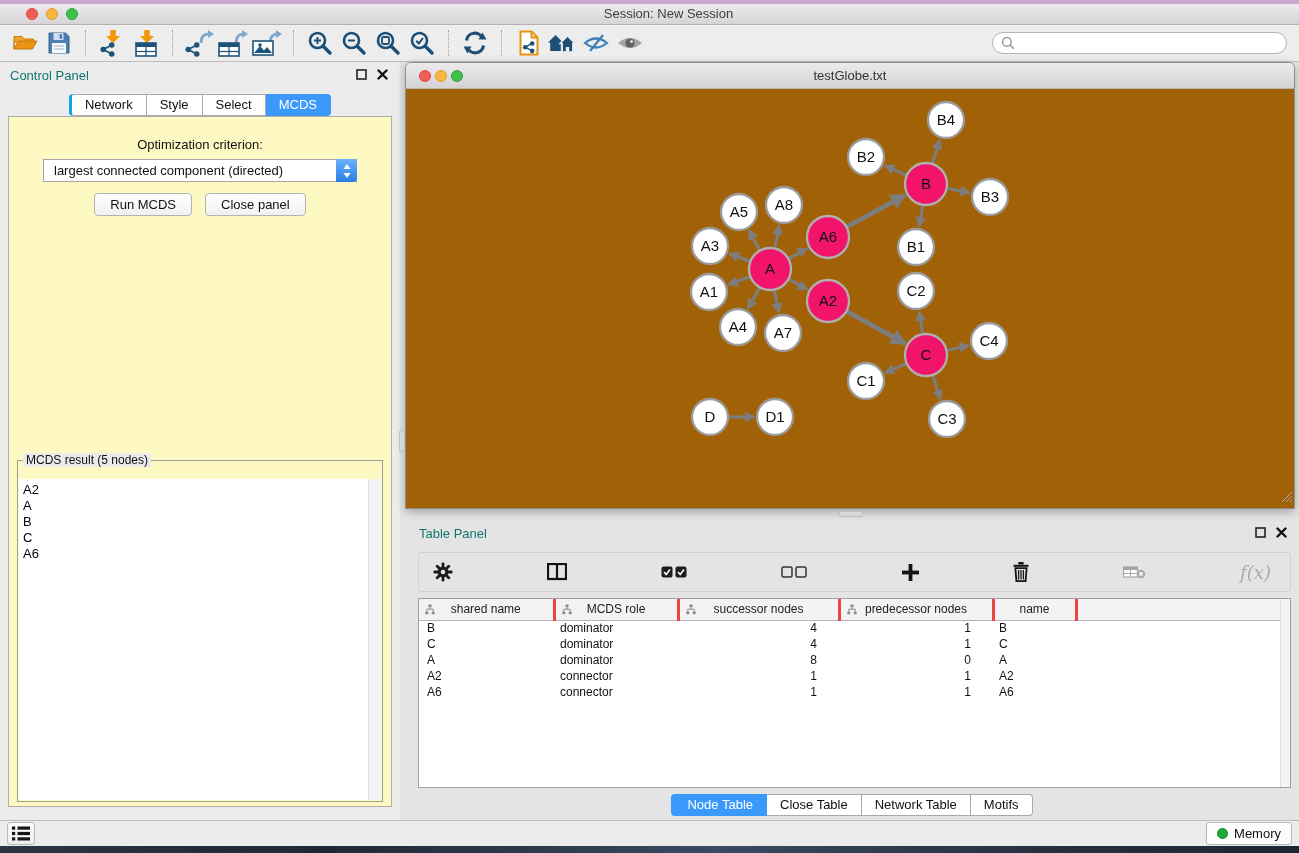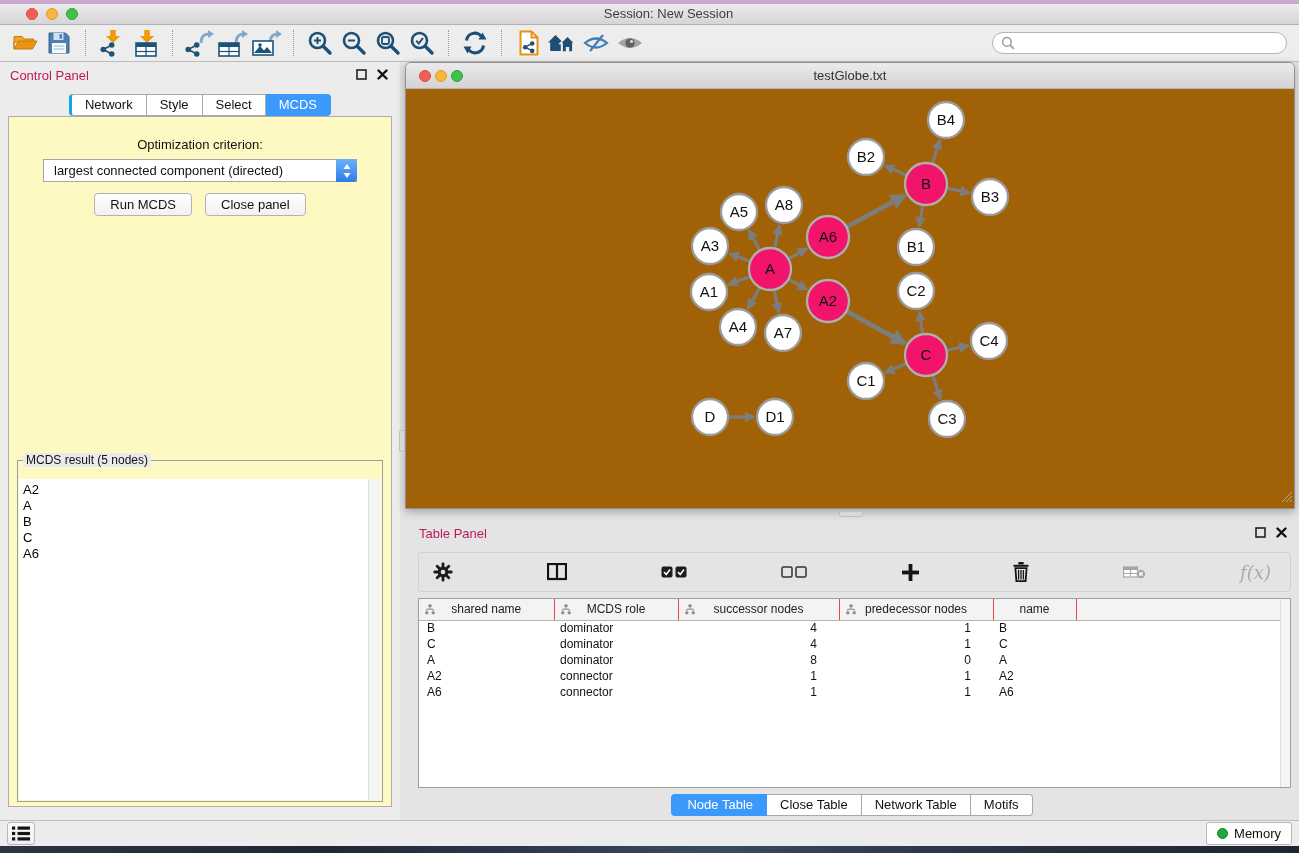--- a/index.html
+++ b/index.html
@@ -27,21 +27,21 @@
   .searchbox { width:295px; height:22px; background:#fff; border:1px solid #b5b5b5;
     border-radius:11px; display:flex; align-items:center; padding:0 8px; gap:5px; margin-right:4px; }
   .searchbox input { border:none; outline:none; flex:1; font-size:12px; background:transparent; }
 
   
   .main { position:relative; height:758px; background:#e4e4e4; }
 
   
   .control-panel { position:absolute; left:0; top:0; width:400px; height:758px; background:#ececec; }
   .panel-header { position:relative; height:26px; }
-  .panel-header .ph-title { position:absolute; left:10px; top:6px; font-size:13px; color:#be185d; }
+  .panel-header .ph-title { position:absolute; left:10px; top:6px; font-size:13px; color:#0f766e; }
   .panel-btns { position:absolute; right:12px; top:7px; display:flex; gap:10px; align-items:center; }
   .panel-btns span { cursor:pointer; display:flex; }
   .cp-tabs { position:absolute; left:0; right:0; top:32px; display:flex; justify-content:center; z-index:2; }
   .tab { font-size:13px; color:#111; background:#fff; border:1px solid #a9a9a9;
     border-left:none; padding:2px 13px 3px; cursor:pointer; }
   .tab:first-child { border-left:3px solid #0ea5e9; border-radius:4px 0 0 4px; }
   .tab:last-child { border-radius:0 4px 4px 0; }
   .tab.active { background:#3b99fc; border-color:#3b99fc; color:#fff; }
   .cp-content { position:absolute; left:8px; right:8px; top:54px; bottom:13px;
     border:1px solid #adadad; background:#fef9c3; }
@@ -86,21 +86,21 @@
   .tp-toolbar { margin:6px 8px 0 13px; height:40px; background:#e4e4e4;
     border:1px solid #d0d0d0; border-radius:3px; display:flex; align-items:center; padding-left:14px;justify-content:space-between; }
   .tp-toolbar .tpbtn { margin-right:19px; display:flex; align-items:center; cursor:pointer; }
   .tp-toolbar .disabled { cursor:default; }
   .fx-label { font-family:"DejaVu Serif","Liberation Serif",serif; font-style:italic;
     font-size:18px; color:#aaa; }
   .tp-table-wrap { margin:6px 8px 0 13px; height:190px; background:#fff;
     border:1px solid #9f9f9f; position:relative; overflow:hidden; }
   table { border-collapse:collapse; table-layout:fixed; font-size:12px; color:#111; width:100%; }
   thead th { height:21px; background:#f3f3f3; border-bottom:1px solid #b5b5b5;
-    border-right:1px solid #ef4444; font-weight:normal; font-size:12px; color:#222;
+    border-right:3px solid #ef4444; font-weight:normal; font-size:12px; color:#222;
     text-align:center; position:relative; cursor:pointer; }
   thead th.filler { border-right:none; }
   thead th .tree { position:absolute; left:6px; top:5px; }
   tbody td { height:16px; padding:0 6px; white-space:nowrap; overflow:hidden; }
   tbody td.num { text-align:right; padding-right:22px; }
   tbody td:first-child { padding-left:8px; }
   .tp-vscroll { position:absolute; right:0; top:0; bottom:0; width:10px;
     background:#f4f4f4; border-left:1px solid #ddd; }
   .tp-tabs { margin-top:6px; display:flex; justify-content:center; }
 

